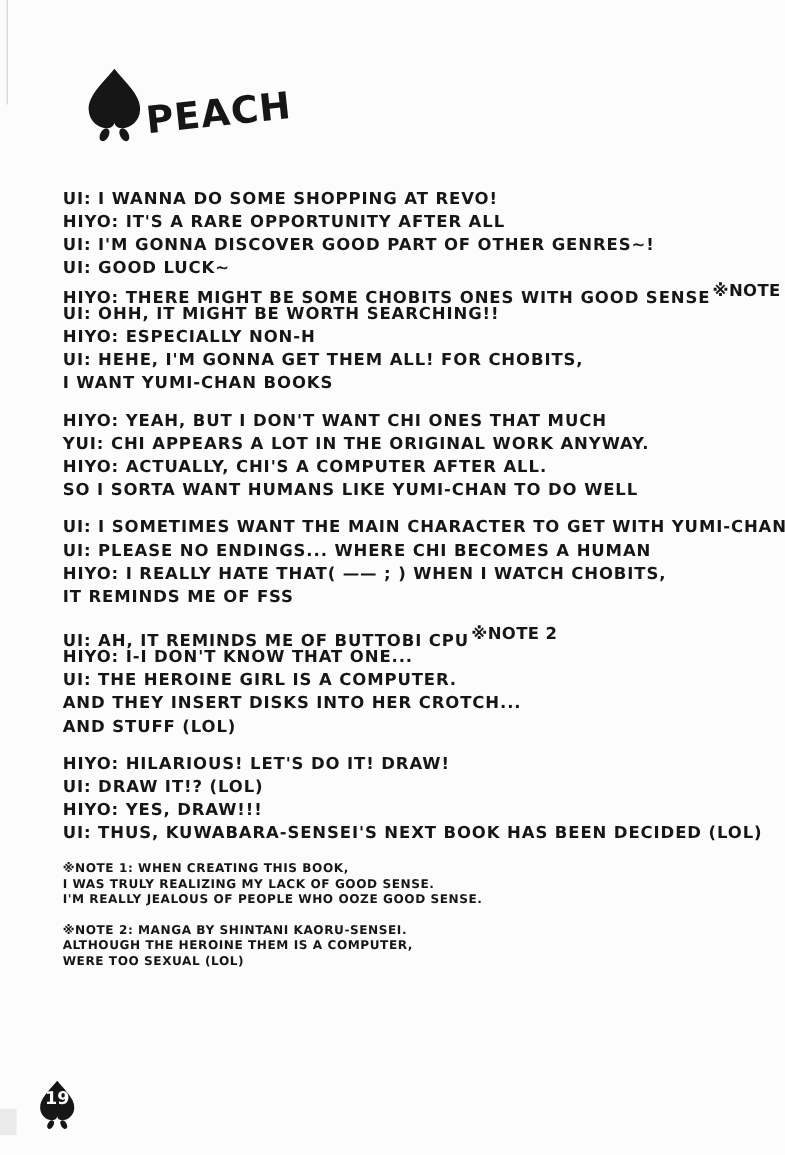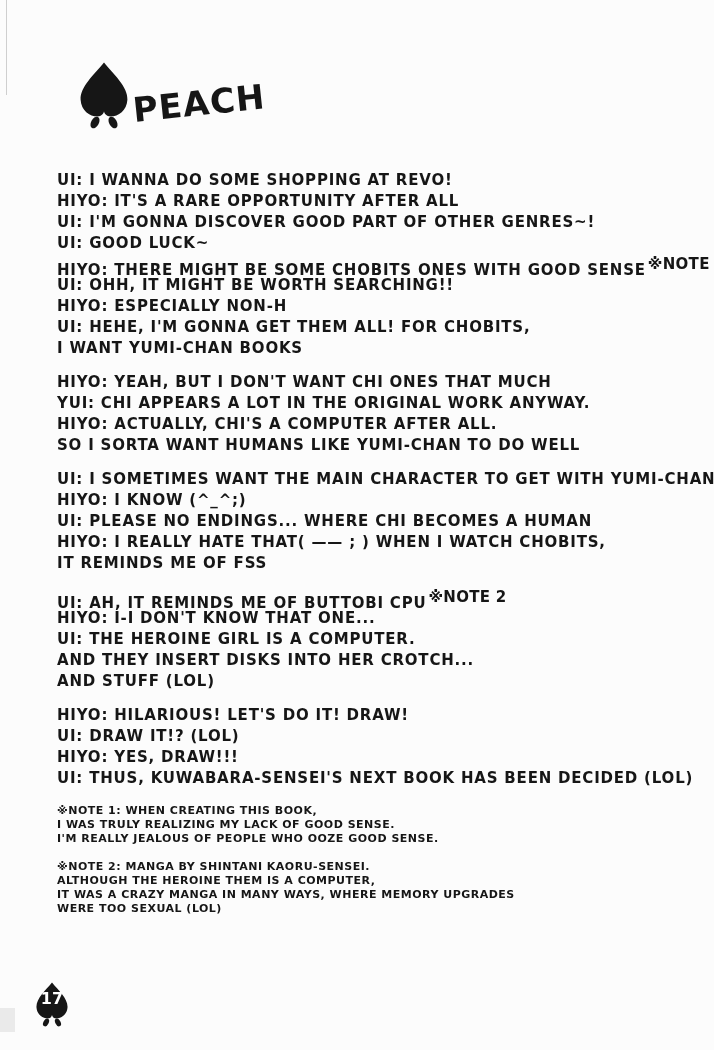--- a/index.html
+++ b/index.html
@@ -87,21 +87,20 @@
 
     <div class="para">
       <div class="line"><span>HIYO: YEAH, BUT I DON'T WANT CHI ONES THAT MUCH</span></div>
       <div class="line"><span>YUI: CHI APPEARS A LOT IN THE ORIGINAL WORK ANYWAY.</span></div>
       <div class="line"><span>HIYO: ACTUALLY, CHI'S A COMPUTER AFTER ALL.</span></div>
       <div class="line"><span>SO I SORTA WANT HUMANS LIKE YUMI-CHAN TO DO WELL</span></div>
     </div>
 
     <div class="para">
       <div class="line"><span>UI: I SOMETIMES WANT THE MAIN CHARACTER TO GET WITH YUMI-CHAN.</span></div>
-      <div class="line"><span>HIYO: I KNOW (^_^;)</span></div>
       <div class="line"><span>UI: PLEASE NO ENDINGS... WHERE CHI BECOMES A HUMAN</span></div>
       <div class="line"><span>HIYO: I REALLY HATE THAT( —— ; ) WHEN I WATCH CHOBITS,</span></div>
       <div class="line"><span>IT REMINDS ME OF FSS</span></div>
     </div>
 
     <div class="para">
       <div class="line"><span>UI: AH, IT REMINDS ME OF BUTTOBI CPU</span><sup class="notemark">※NOTE 2</sup></div>
       <div class="line"><span>HIYO: I-I DON'T KNOW THAT ONE...</span></div>
       <div class="line"><span>UI: THE HEROINE GIRL IS A COMPUTER.</span></div>
       <div class="line"><span>AND THEY INSERT DISKS INTO HER CROTCH...</span></div>
@@ -117,31 +116,30 @@
 
     <div class="notes">
       <div class="note">
         <div class="nline">※NOTE 1: WHEN CREATING THIS BOOK,</div>
         <div class="nline">I WAS TRULY REALIZING MY LACK OF GOOD SENSE.</div>
         <div class="nline">I'M REALLY JEALOUS OF PEOPLE WHO OOZE GOOD SENSE.</div>
       </div>
       <div class="note">
         <div class="nline">※NOTE 2: MANGA BY SHINTANI KAORU-SENSEI.</div>
         <div class="nline">ALTHOUGH THE HEROINE THEM IS A COMPUTER,</div>
-        <div class="nline">IT WAS A CRAZY MANGA IN MANY WAYS, WHERE MEMORY UPGRADES</div>
         <div class="nline">WERE TOO SEXUAL (LOL)</div>
       </div>
     </div>
 
   </div>
 
   <div class="footer">
     <span>
       <svg viewBox="0 0 100 118" xmlns="http://www.w3.org/2000/svg" fill="#161616">
         <path d="M50 4 C34 24 10 44 11 66 C12 84 26 94 39 94 C46 94 50 89 50 85 C50 89 54 94 61 94 C74 94 88 84 89 66 C90 44 66 24 50 4 Z"></path>
         <ellipse cx="35" cy="104" rx="6.5" ry="10.5" transform="rotate(28 35 104)"></ellipse>
         <ellipse cx="65" cy="104" rx="6.5" ry="10.5" transform="rotate(-28 65 104)"></ellipse>
       </svg>
     </span>
-    <span class="pagenum">17</span>
+    <span class="pagenum">19</span>
   </div>
 
 </div>
 
 </body></html>

